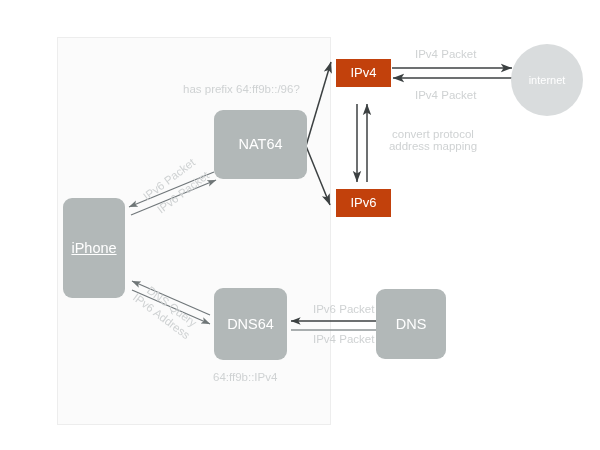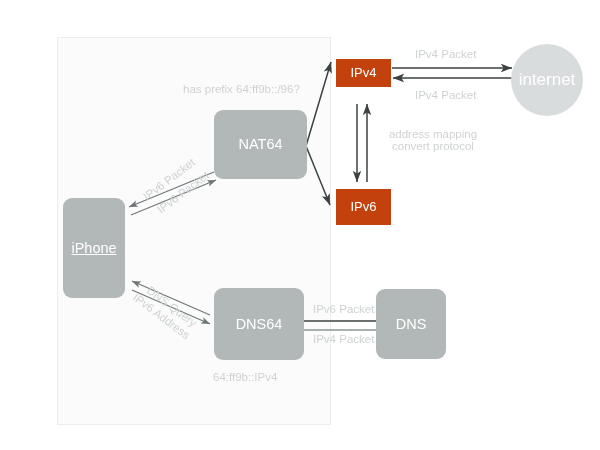--- a/index.html
+++ b/index.html
@@ -46,29 +46,29 @@
     font-size: 14.5px;
   }
   .node.light {
     background: #c2410c;
     border-radius: 0;
     font-size: 13px;
   }
   .node.circle {
     background: #d9dcdd;
     border-radius: 50%;
-    font-size: 17px;
+    font-size: 11px;
   }
 
   
   #node-iphone { left: 63px;  top: 198px; width: 62px;  height: 100px; text-decoration: underline; }
   #node-nat64  { left: 214px; top: 110px; width: 93px;  height: 69px;  }
-  #node-dns64  { left: 214px; top: 288px; width: 90px;  height: 72px;  }
+  #node-dns64  { left: 214px; top: 288px; width: 73px;  height: 72px;  }
   #node-ipv4   { left: 336px; top: 59px;  width: 55px;  height: 28px;  }
-  #node-ipv6   { left: 336px; top: 189px; width: 55px;  height: 36px;  }
+  #node-ipv6   { left: 336px; top: 189px; width: 55px;  height: 28px;  }
   #node-dns    { left: 376px; top: 289px; width: 70px;  height: 70px;  }
   #node-internet { left: 511px; top: 44px; width: 72px; height: 72px;  }
 
   
   #arrows {
     position: absolute;
     left: 0;
     top: 0;
     width: 600px;
     height: 450px;
@@ -189,21 +189,21 @@
 
   <div id="lbl-ipv6-address" class="lbl rot-down">IPv6 Address</div>
 
   <div id="lbl-dns64-prefix" class="lbl">64:ff9b::IPv4</div>
 
   <div id="lbl-ipv4-pkt-top" class="lbl">IPv4 Packet</div>
 
   <div id="lbl-ipv4-pkt-bot" class="lbl">IPv4 Packet</div>
 
   <div id="lbl-convert" class="lbl center">
+    <div>convert protocol</div>
     <div>address mapping</div>
-    <div>convert protocol</div>
   </div>
 
   <div id="lbl-ipv6-pkt-dns" class="lbl">IPv6 Packet</div>
 
   <div id="lbl-ipv4-pkt-dns" class="lbl">IPv4 Packet</div>
 
 </div>
 
 </body></html>

